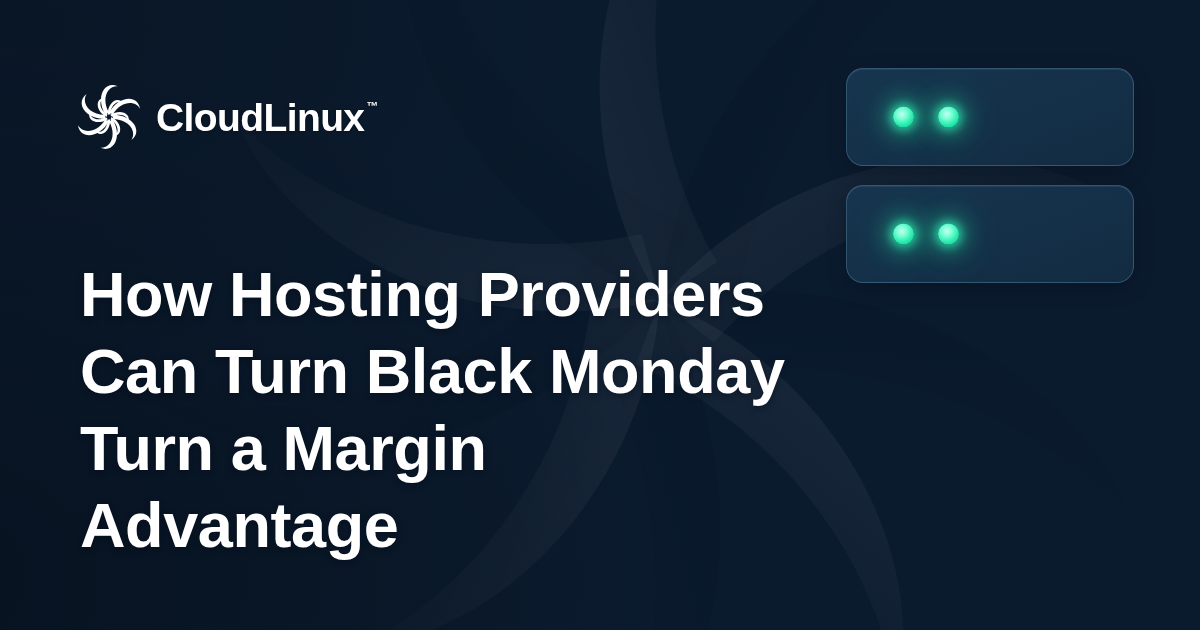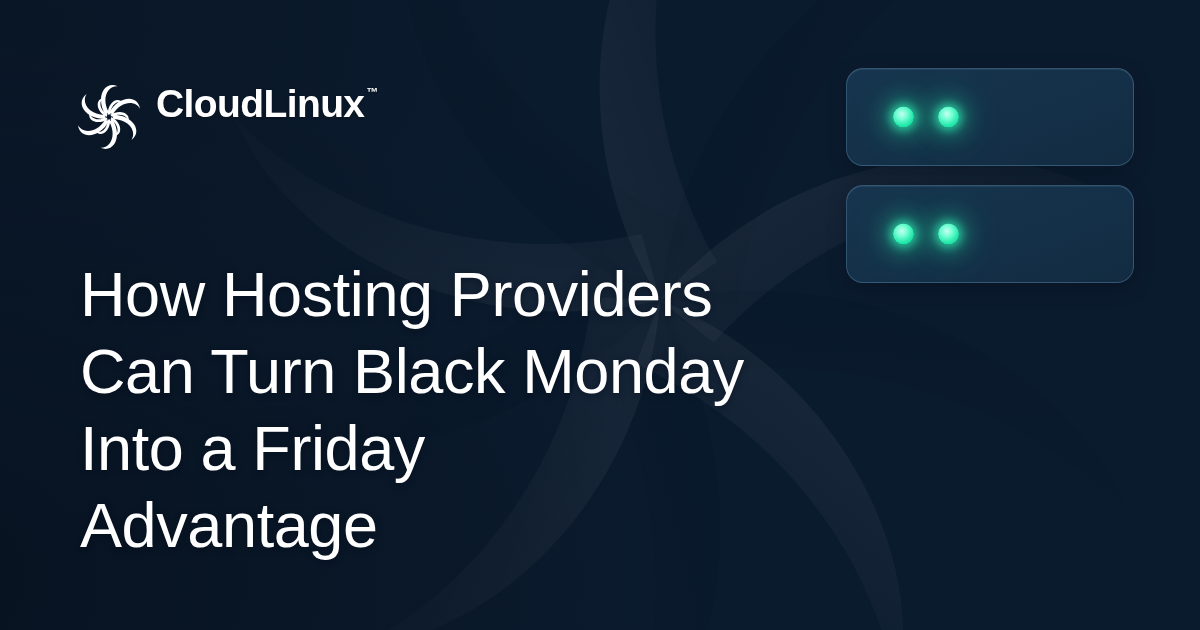--- a/index.html
+++ b/index.html
@@ -36,21 +36,21 @@
     background:
       radial-gradient(90% 120% at -8% 92%, rgba(6,16,28,0.80) 0%, rgba(6,16,28,0.42) 38%, rgba(6,16,28,0) 72%),
       radial-gradient(70% 90% at 2% 4%, rgba(7,18,31,0.55) 0%, rgba(7,18,31,0) 65%);
     pointer-events:none;
   }
 
   
   .logo {
     position:absolute;
     left:76px; top:84px;
-    display:flex; align-items:flex-start; gap:14px;
+    display:flex; align-items:center; gap:14px;
   }
   .logo-mark { width:66px; height:66px; flex:0 0 auto; display:block; }
   .logo-type {
     position:relative;
     display:flex; align-items:flex-start;
     color:#ffffff;
     font-size:39px;
     font-weight:700;
     letter-spacing:-0.6px;
     line-height:1;
@@ -67,21 +67,21 @@
   }
 
   
   .headline {
     position:absolute;
     left:80px;
     top:256px;
     width:720px;
     color:#ffffff;
     font-size:63px;
-    font-weight:400;
+    font-weight:700;
     line-height:77px;
     letter-spacing:-0.4px;
     text-shadow:0 2px 6px rgba(3,12,24,0.45);
   }
   .headline .ln { display:block; white-space:nowrap; }
 
   
   .racks {
     position:absolute;
     left:846px; top:68px;
@@ -177,21 +177,21 @@
     </svg>
     <div class="logo-type">
       <span>CloudLinux</span>
       <span class="logo-tm">™</span>
     </div>
   </div>
 
   <h1 class="headline">
     <span class="ln">How Hosting Providers</span>
     <span class="ln">Can Turn Black Monday</span>
-    <span class="ln">Into a Friday</span>
+    <span class="ln">Turn a Margin</span>
     <span class="ln">Advantage</span>
   </h1>
 
   <div class="racks">
     <div class="rack">
       <div class="leds">
         <span class="led"></span>
         <span class="led"></span>
       </div>
     </div>

